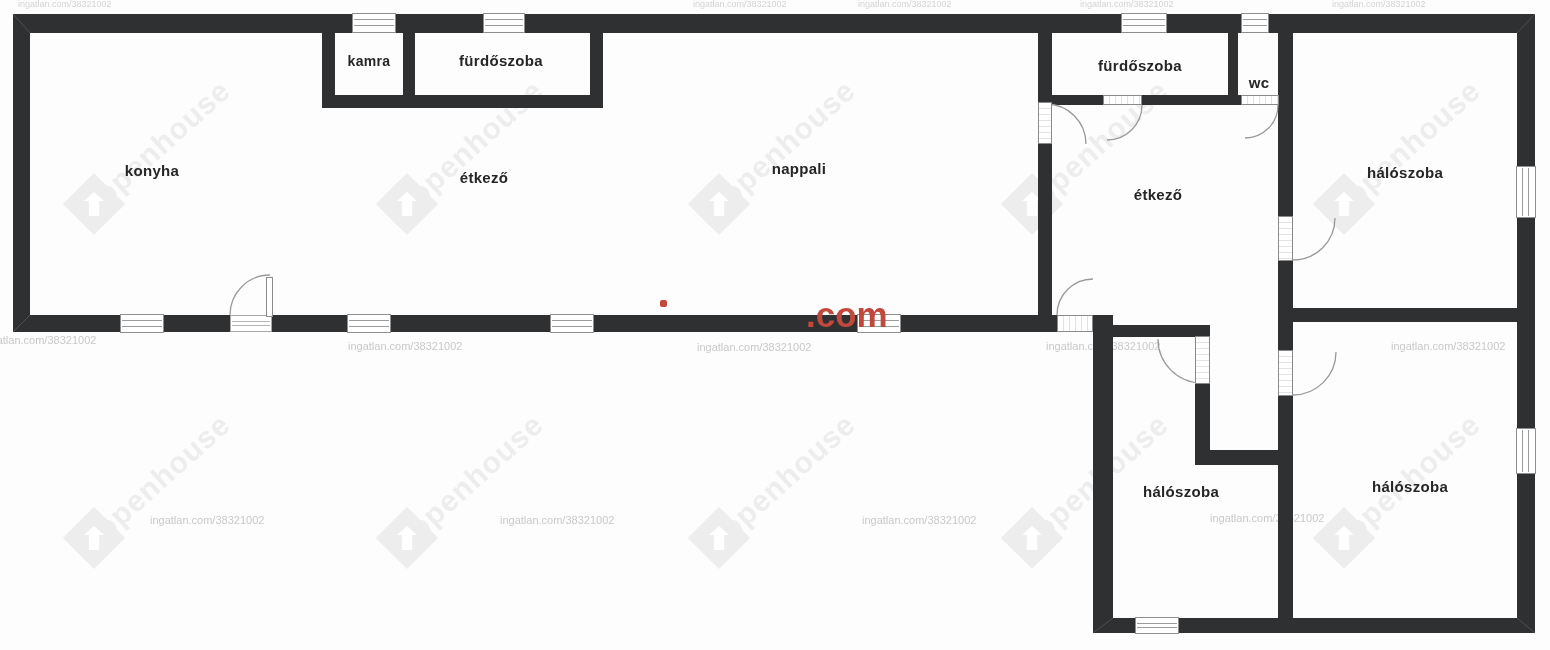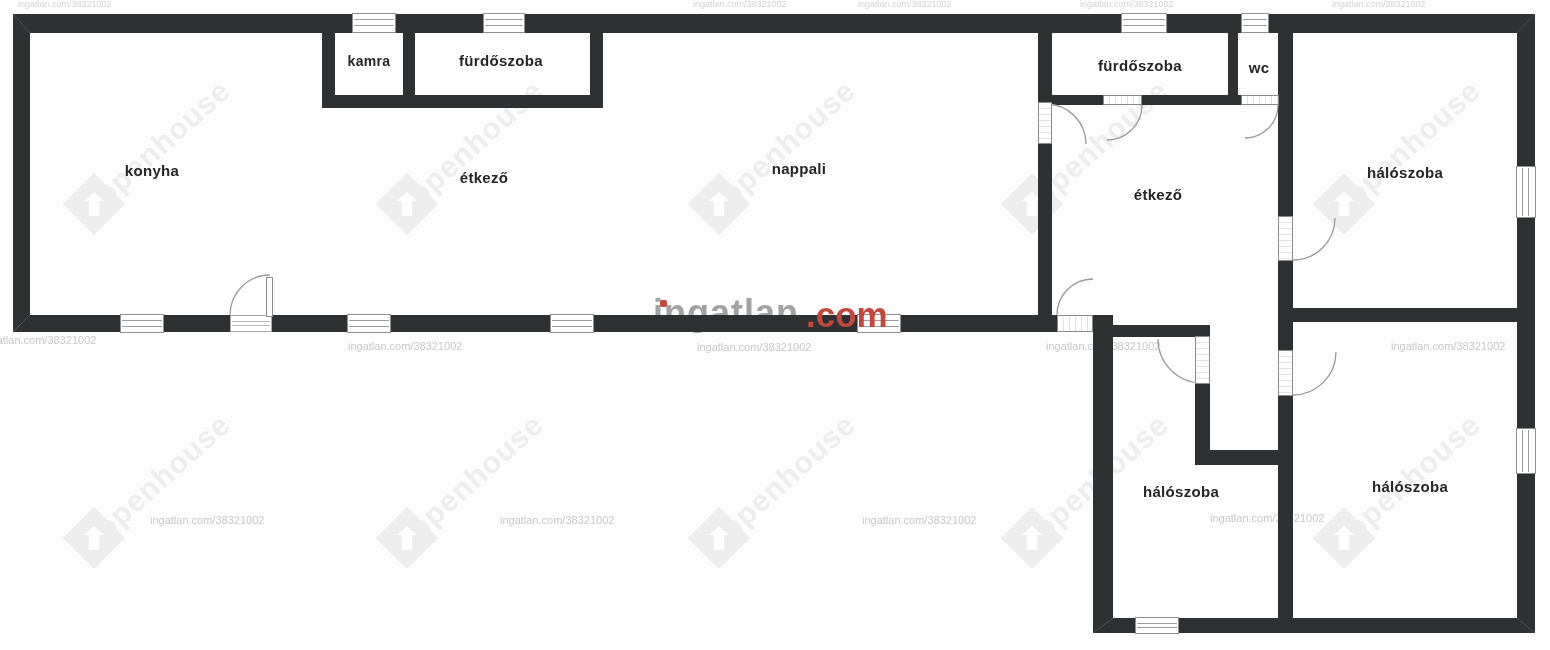--- a/index.html
+++ b/index.html
@@ -39,31 +39,30 @@
               color:#c2473c;z-index:8;}
   .i-dot{position:absolute;left:660px;top:300px;width:7px;height:7px;background:#c2473c;
          border-radius:2px;z-index:8;}
   svg.overlay{position:absolute;left:0;top:0;z-index:6;pointer-events:none;}
 </style>
 </head>
 <body>
 
 <div id="canvas">
 
-  <div class="ingatlan-gray">ingatlan</div>
   <div class="i-dot"></div>
   <div class="com-orange">.com</div>
 
   <div class="room-label" style="left:152px;top:170px">konyha</div>
   <div class="room-label" style="left:369px;top:61px;font-size:14px">kamra</div>
   <div class="room-label" style="left:501px;top:60px">fürdőszoba</div>
   <div class="room-label" style="left:484px;top:177px">étkező</div>
   <div class="room-label" style="left:799px;top:168px">nappali</div>
   <div class="room-label" style="left:1140px;top:65px">fürdőszoba</div>
-  <div class="room-label" style="left:1259px;top:67px">wc</div>
+  <div class="room-label" style="left:1259px;top:82px">wc</div>
   <div class="room-label" style="left:1158px;top:194px">étkező</div>
   <div class="room-label" style="left:1405px;top:172px">hálószoba</div>
   <div class="room-label" style="left:1181px;top:491px">hálószoba</div>
   <div class="room-label" style="left:1410px;top:486px">hálószoba</div>
 
   <svg class="overlay" width="1550" height="650">
     <g fill="none" stroke="#9a9a9a" stroke-width="1.3">
       <path d="M230,315 A40,40 0 0 1 270,275"></path>
       <path d="M1046,104 A40,40 0 0 1 1086,144"></path>
       <path d="M1142,105 A35,35 0 0 1 1107,140"></path>

